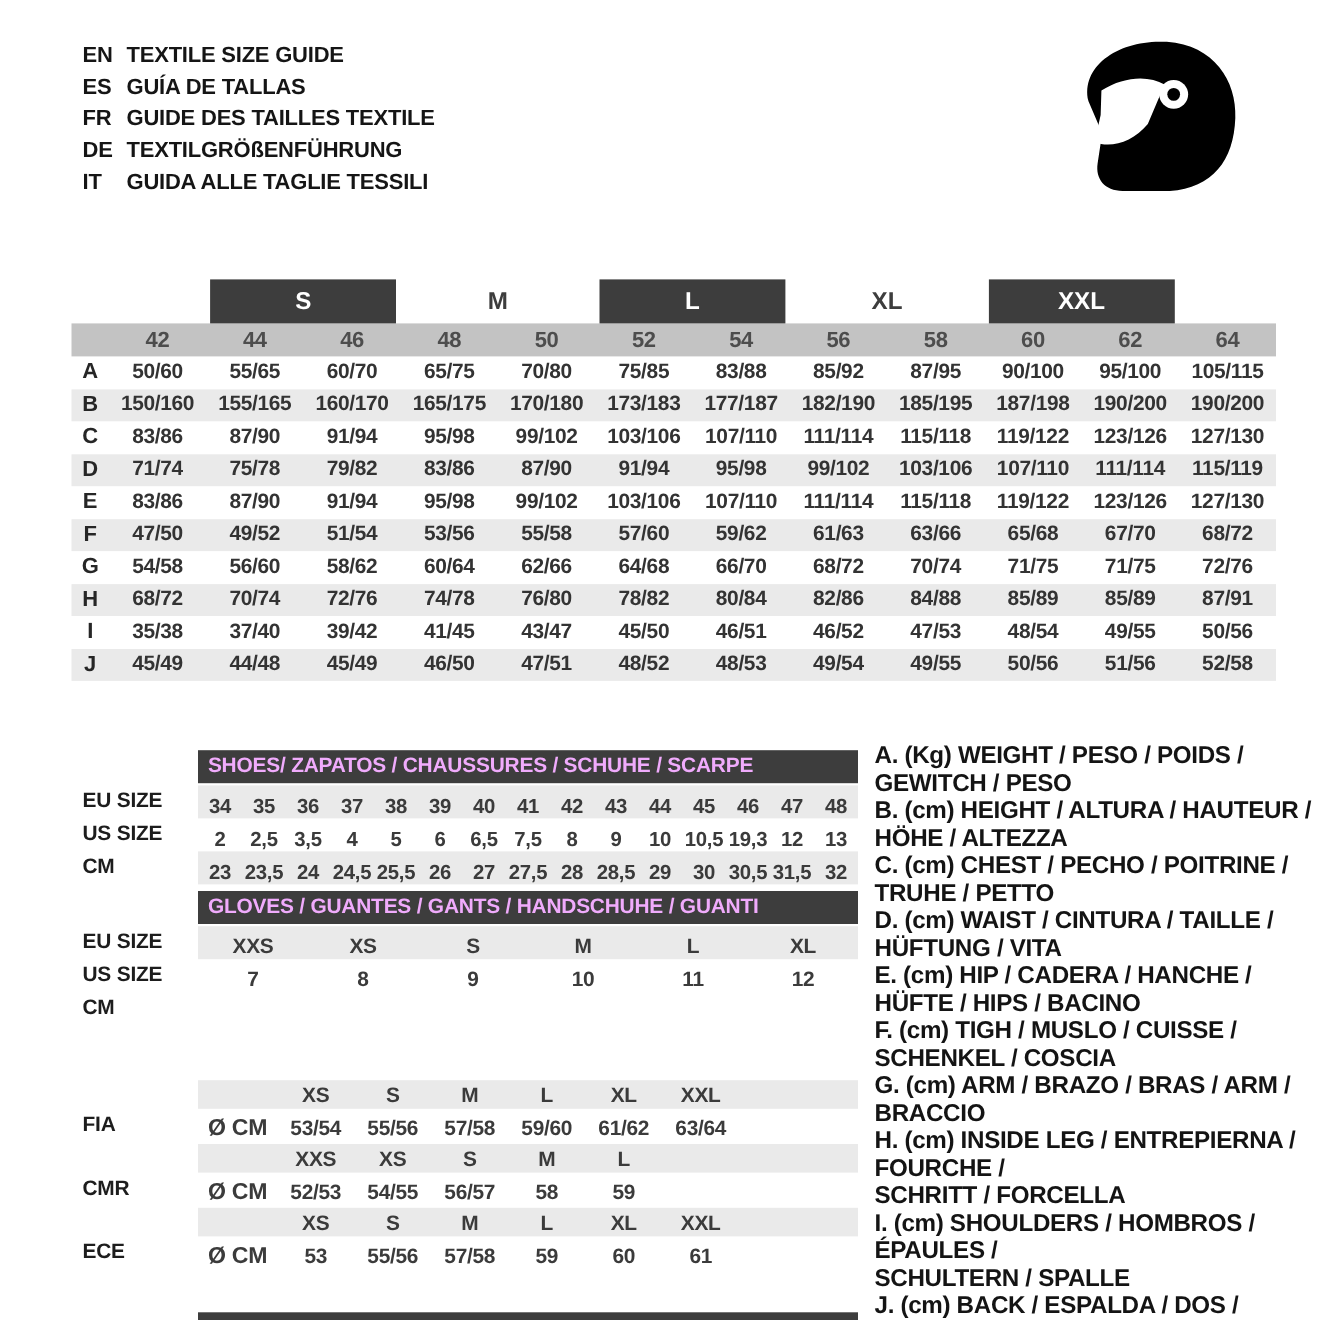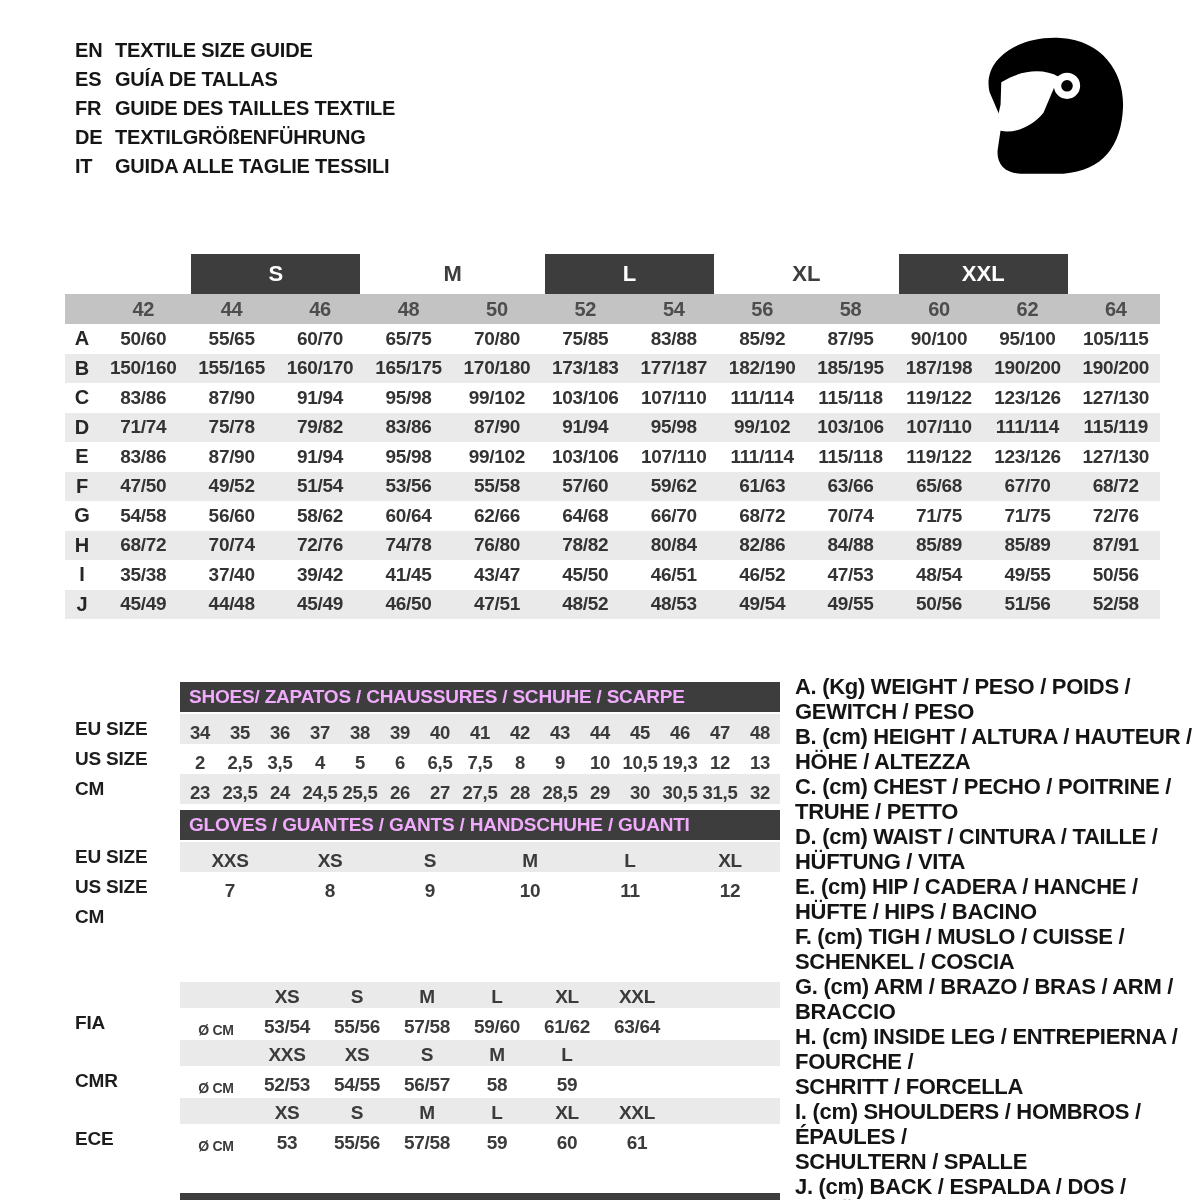--- a/index.html
+++ b/index.html
@@ -41,21 +41,21 @@
            letter-spacing:-0.2px;display:flex;align-items:center;padding-left:9px;box-sizing:border-box;}
   .srow{display:flex;}
   .rlabel{width:105px;display:flex;align-items:center;font-weight:700;font-size:19px;
           letter-spacing:-0.2px;color:#1d1d1d;}
   .vals{width:600px;display:flex;align-items:flex-end;}
   .vals.shade{background:#eaeaea;}
   .scell{text-align:center;font-weight:700;letter-spacing:-0.3px;color:#3b3b3b;}
   .srow-30{height:30px;} .srow-26{height:26px;margin-top:2px;}
   .shoe-cell{width:40px;font-size:18.5px;}
   .glove-cell{width:100px;font-size:19px;}
-  .helm-diam{width:72px;text-align:center;font-weight:700;font-size:14px;color:#3b3b3b;letter-spacing:-0.3px;}
+  .helm-diam{width:72px;text-align:center;font-weight:700;font-size:21px;color:#3b3b3b;letter-spacing:-0.3px;}
   .helm-cell{width:70px;font-size:19px;}
 
   
   .legend{position:absolute;left:795px;top:674px;width:404px;}
   .legend-item{font-weight:700;font-size:22px;line-height:25px;letter-spacing:-0.3px;color:#141414;}
 
   
   .cutoff-bar{position:absolute;left:180px;top:1193px;width:600px;height:7px;background:#3d3d3d;}
 </style>
 </head>

